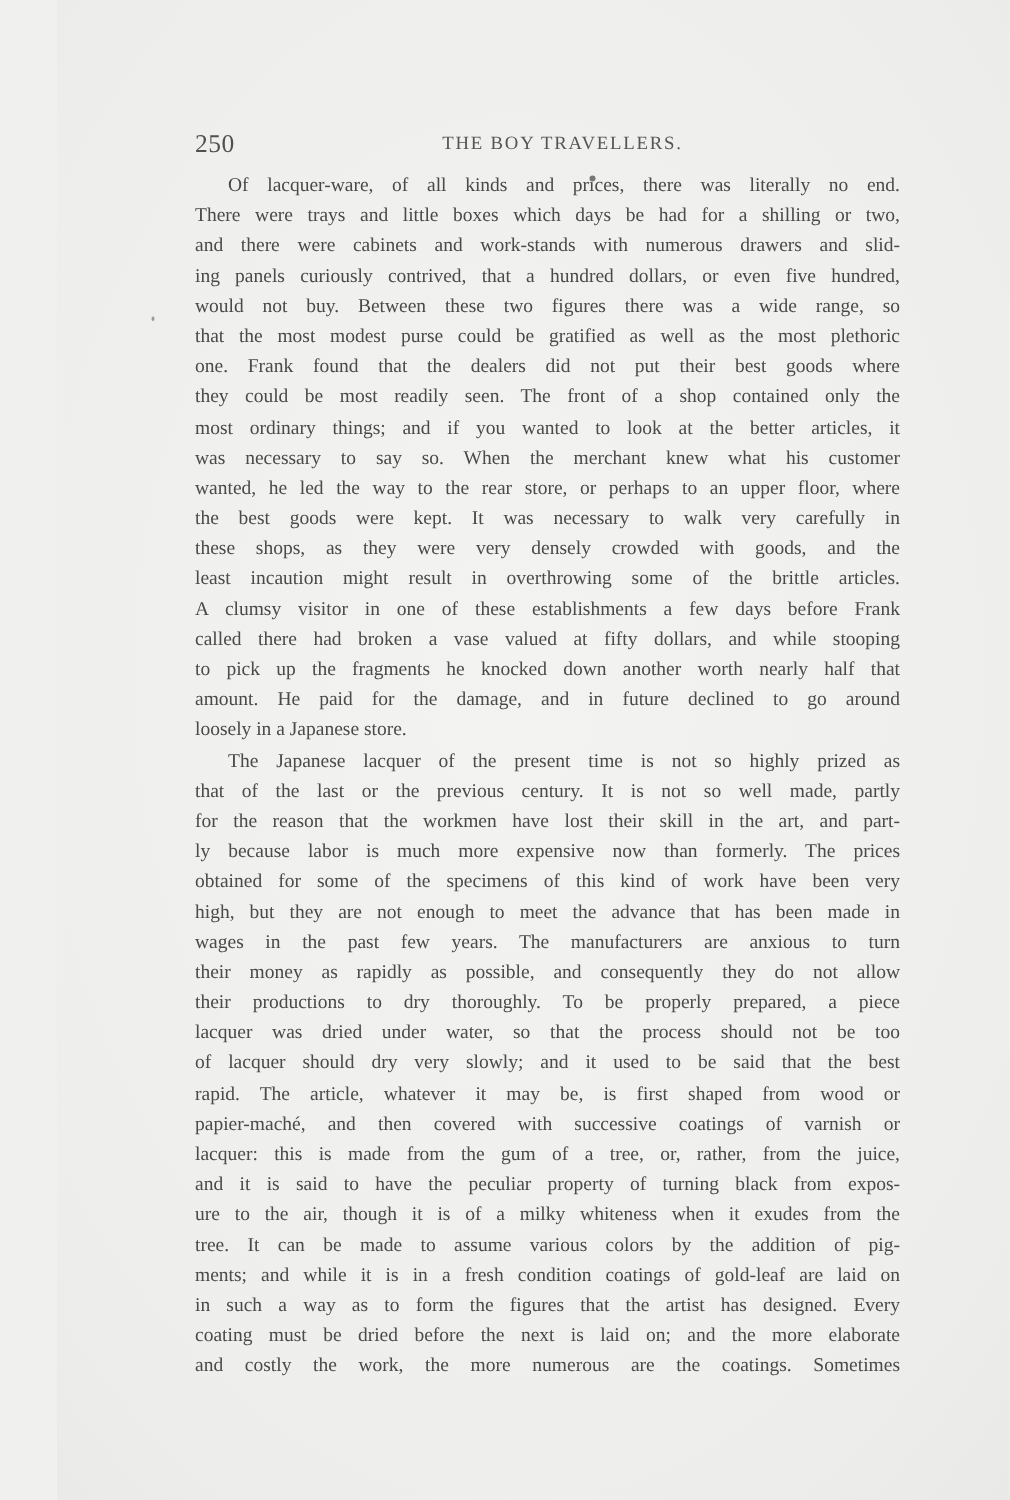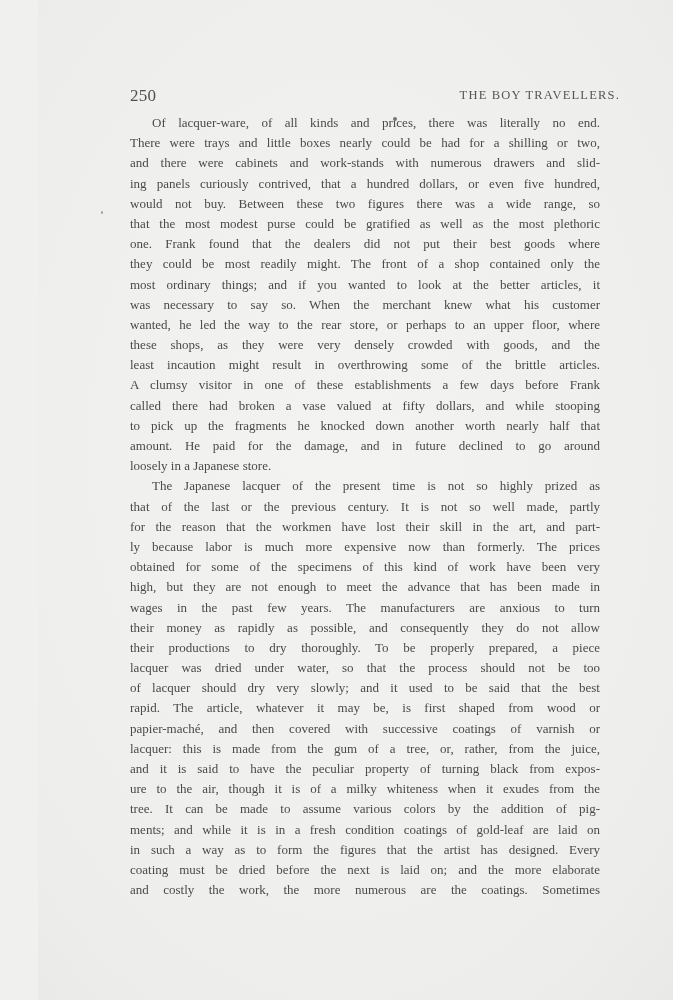--- a/index.html
+++ b/index.html
@@ -35,21 +35,21 @@
       left: 0;
       top: 0;
       font-size: 17px;
       color: #505050;
       letter-spacing: 0.3px;
     }
     .running-title {
       position: absolute;
       left: 0;
       width: 100%;
-      text-align: right;
+      text-align: center;
       top: 2px;
       font-size: 12.5px;
       letter-spacing: 1.2px;
       color: #555;
       font-variant: small-caps;
     }
     .body-text {
       position: absolute;
       top: 113px;
       left: 92px;
@@ -89,30 +89,31 @@
 
 <div class="page">
   <div class="header">
     <span class="page-number">250</span>
     <span class="running-title">THE BOY TRAVELLERS.</span>
   </div>
 
   <div class="body-text" id="body-text">
       <div>
         <span class="line indent">Of lacquer-ware, of all kinds and prices, there was literally no end.</span>
-        <span class="line">There were trays and little boxes nearly could be had for a shilling or two,</span>
+        <span class="line">There were trays and little boxes which days be had for a shilling or two,</span>
         <span class="line">and there were cabinets and work-stands with numerous drawers and slid-</span>
         <span class="line">ing panels curiously contrived, that a hundred dollars, or even five hundred,</span>
         <span class="line">would not buy. Between these two figures there was a wide range, so</span>
         <span class="line">that the most modest purse could be gratified as well as the most plethoric</span>
         <span class="line">one. Frank found that the dealers did not put their best goods where</span>
-        <span class="line">they could be most readily might. The front of a shop contained only the</span>
+        <span class="line">they could be most readily seen. The front of a shop contained only the</span>
         <span class="line">most ordinary things; and if you wanted to look at the better articles, it</span>
         <span class="line">was necessary to say so. When the merchant knew what his customer</span>
         <span class="line">wanted, he led the way to the rear store, or perhaps to an upper floor, where</span>
+        <span class="line">the best goods were kept. It was necessary to walk very carefully in</span>
         <span class="line">these shops, as they were very densely crowded with goods, and the</span>
         <span class="line">least incaution might result in overthrowing some of the brittle articles.</span>
         <span class="line">A clumsy visitor in one of these establishments a few days before Frank</span>
         <span class="line">called there had broken a vase valued at fifty dollars, and while stooping</span>
         <span class="line">to pick up the fragments he knocked down another worth nearly half that</span>
         <span class="line">amount. He paid for the damage, and in future declined to go around</span>
         <span class="line last">loosely in a Japanese store.</span>
       </div>
       <div>
         <span class="line indent">The Japanese lacquer of the present time is not so highly prized as</span>

